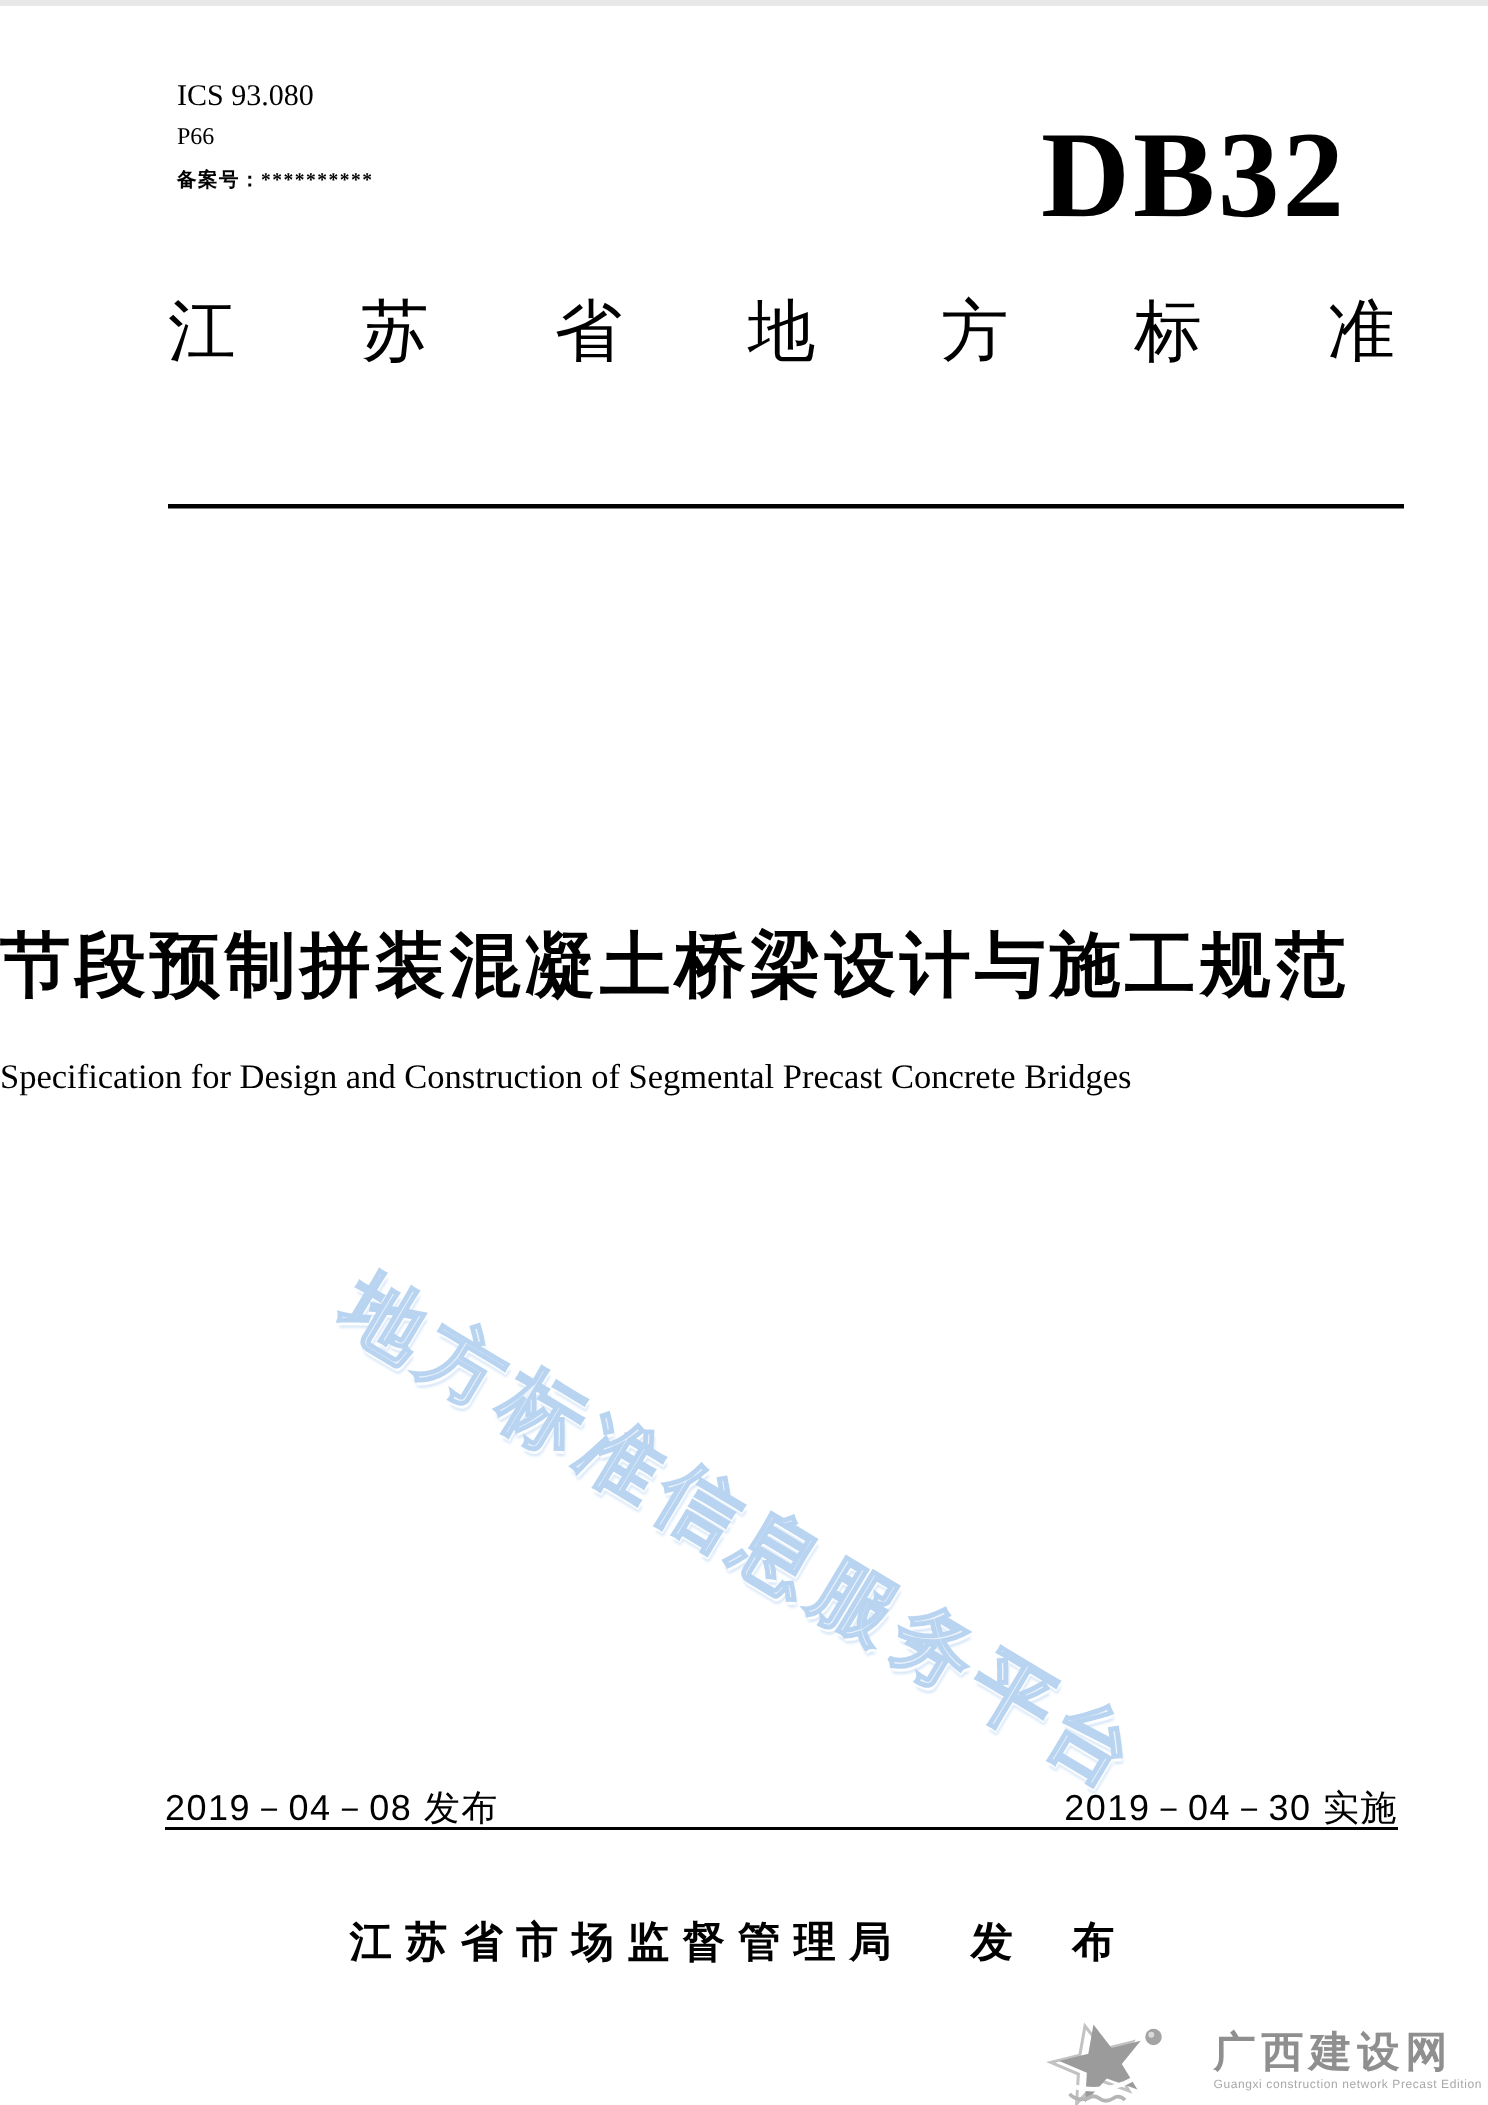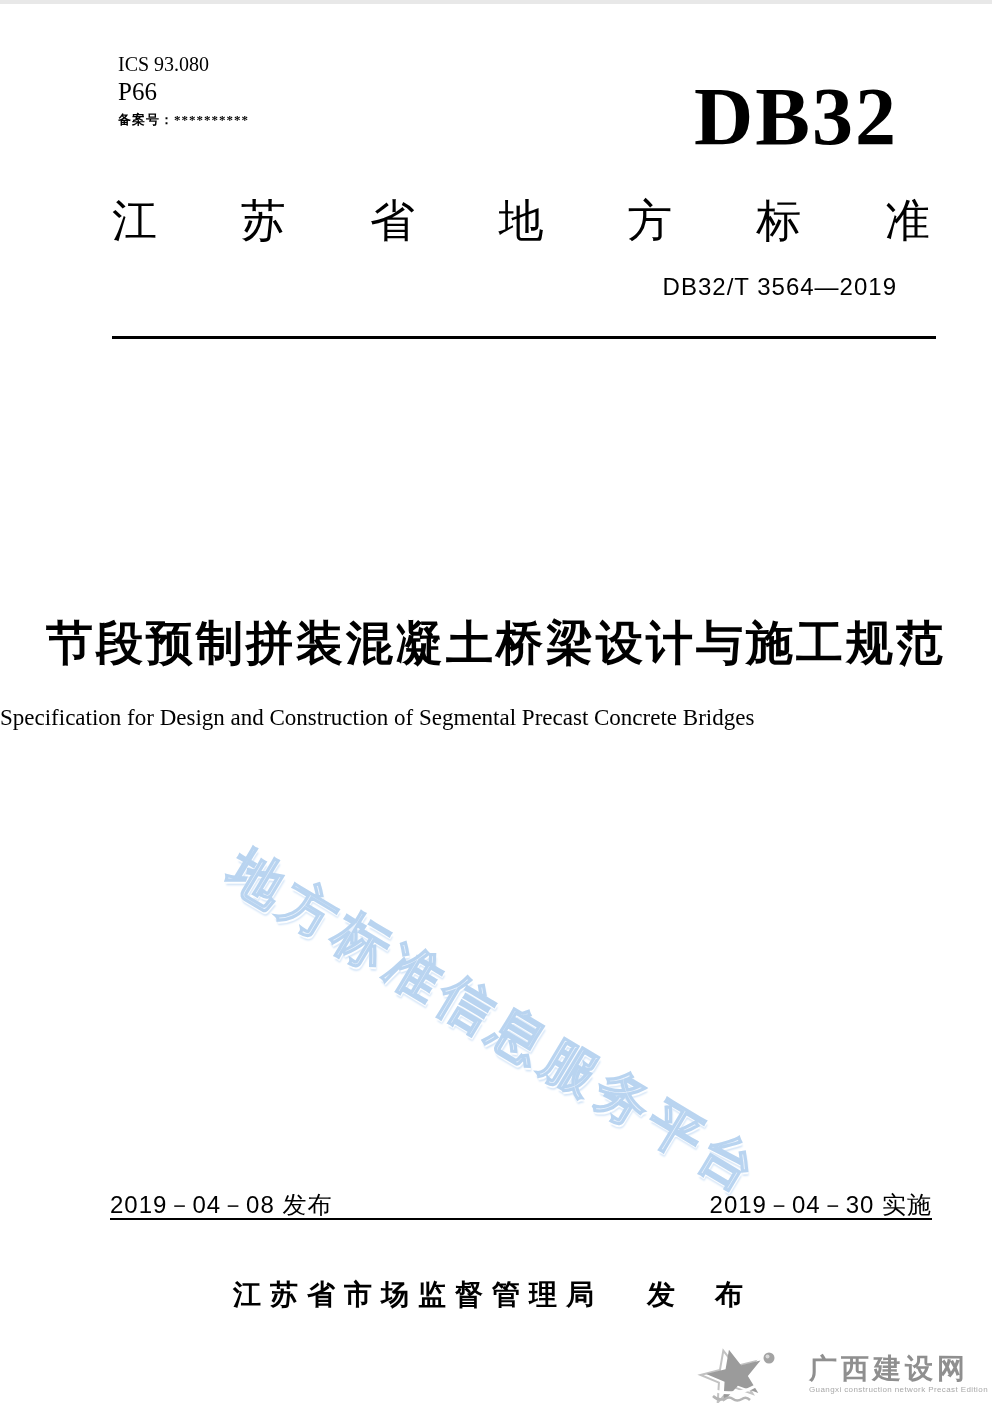--- a/index.html
+++ b/index.html
@@ -10,21 +10,21 @@
     background:#ffffff;
     overflow:hidden;
     color:#000;
     font-family:"Liberation Sans", sans-serif;
     text-decoration:underline;
   }
 
   
   .top-left { position:absolute; left:118px; top:46px; }
   .ics-line  { font-family:"Liberation Serif", serif; font-size:20px; line-height:28px; }
-  .p-line    { font-family:"Liberation Serif", serif; font-size:25px; line-height:27px; }
+  .p-line    { font-family:"Liberation Serif", serif; font-size:16px; line-height:27px; }
   .record-line { font-size:13px; font-weight:bold; line-height:30px; letter-spacing:1px; white-space:nowrap; }
   .record-line .stars { font-family:"Liberation Serif", serif; letter-spacing:1px; }
 
   
   .db32 {
     position:absolute; top:72px; right:94px;
     font-family:"Liberation Serif", serif;
     font-weight:bold; font-size:82px; line-height:1; letter-spacing:2px;
   }
 
@@ -41,21 +41,21 @@
     font-size:24px; letter-spacing:1px;
   }
 
   
   .rule-top   { position:absolute; left:112px; top:332px;  width:824px; height:3px; background:#000; }
   .rule-dates { position:absolute; left:110px; top:1214px; width:822px; height:2px; background:#000; }
 
   
   .title-cn {
     position:absolute; left:0; right:0; top:608px;
-    text-align:center; font-size:47px; font-weight:bold; letter-spacing:3px;
+    font-size:47px; font-weight:bold; letter-spacing:3px;
     white-space:nowrap;
   }
   .title-en {
     position:absolute; left:0; right:0; top:701px;
     text-align:left; font-size:23px;
     font-family:"Liberation Serif", serif;
     white-space:nowrap;
   }
 
   
@@ -121,21 +121,20 @@
   <div class="province">
       <span>江</span>
       <span>苏</span>
       <span>省</span>
       <span>地</span>
       <span>方</span>
       <span>标</span>
       <span>准</span>
     </div>
 
-  <div class="std-number">DB32/T 3564—2019</div>
 
   <div class="rule-top"></div>
 
   <div class="title-cn">节段预制拼装混凝土桥梁设计与施工规范</div>
   <div class="title-en">Specification for Design and Construction of Segmental Precast Concrete Bridges</div>
 
   <div class="watermark">地方标准信息服务平台</div>
 
   <div class="dates">
     <span>2019－04－08 发布</span>

